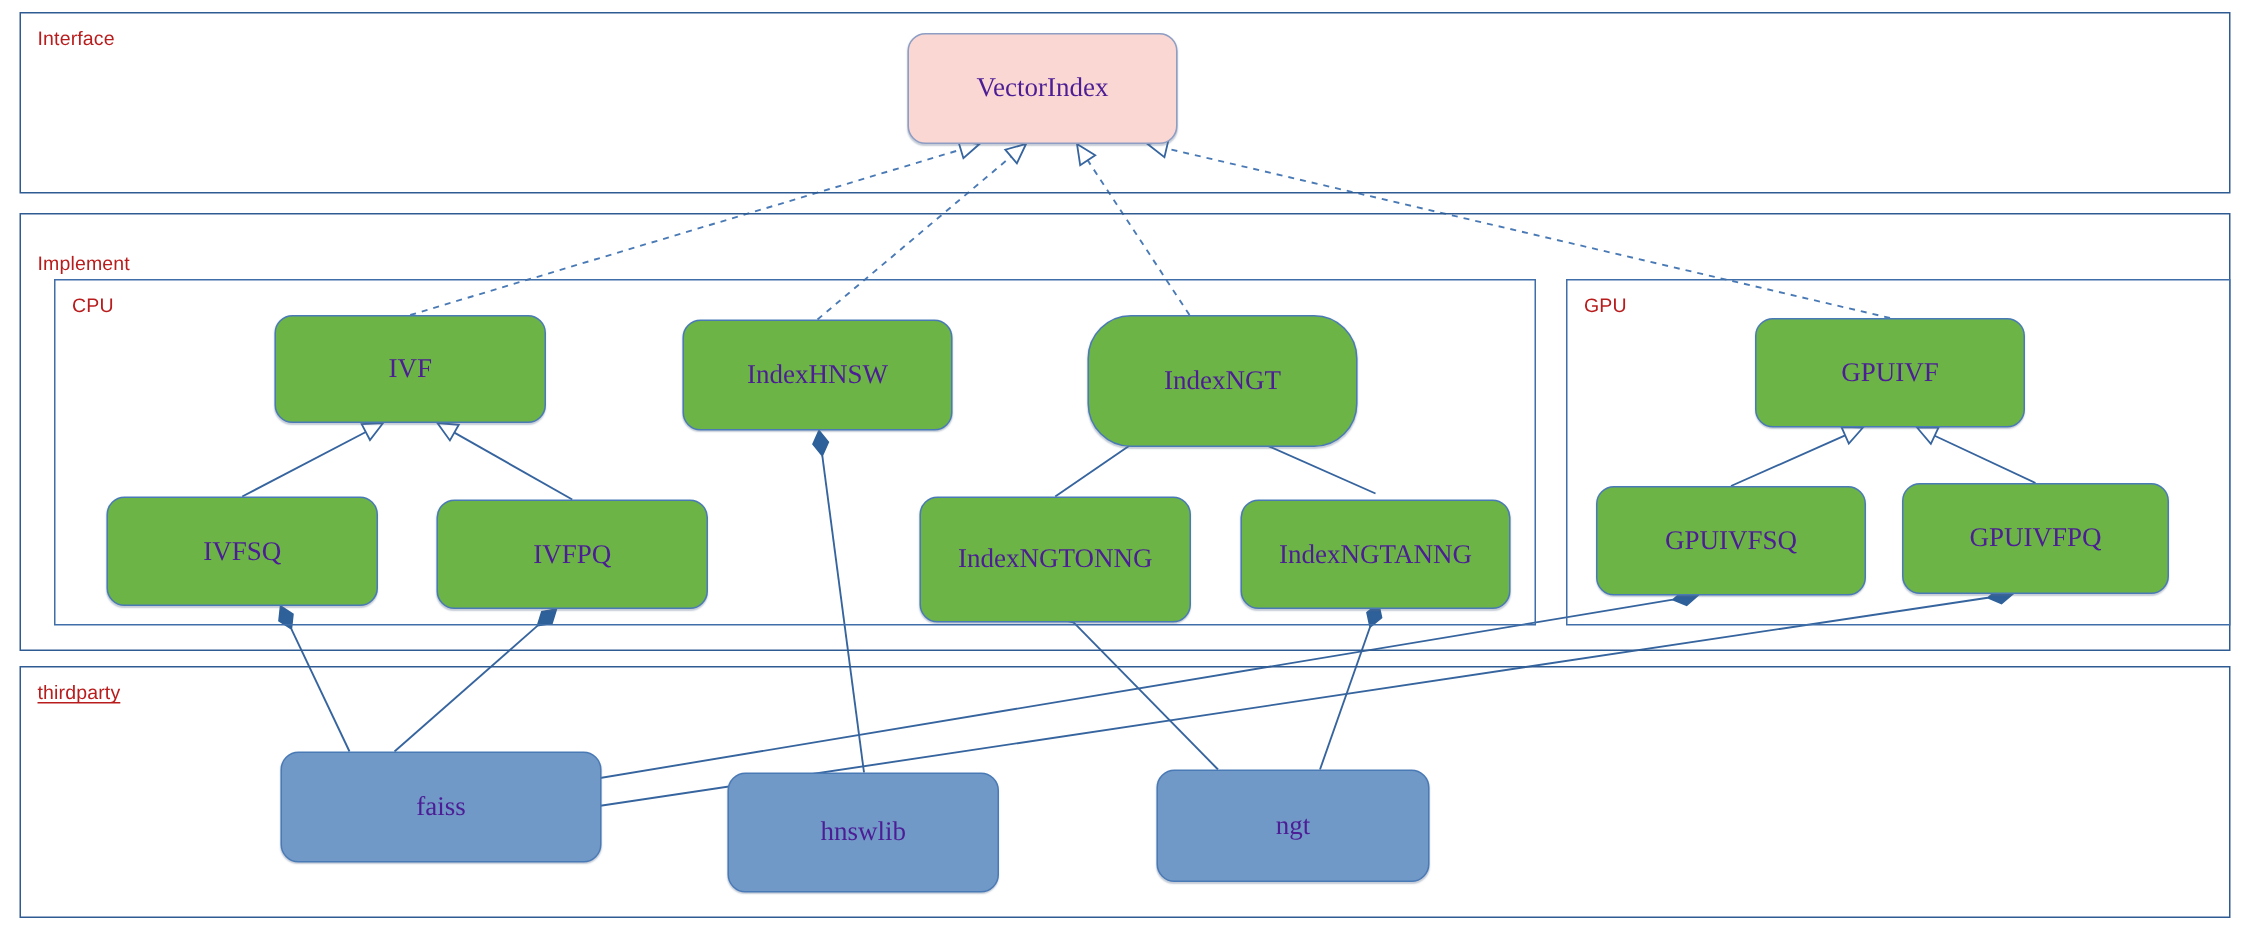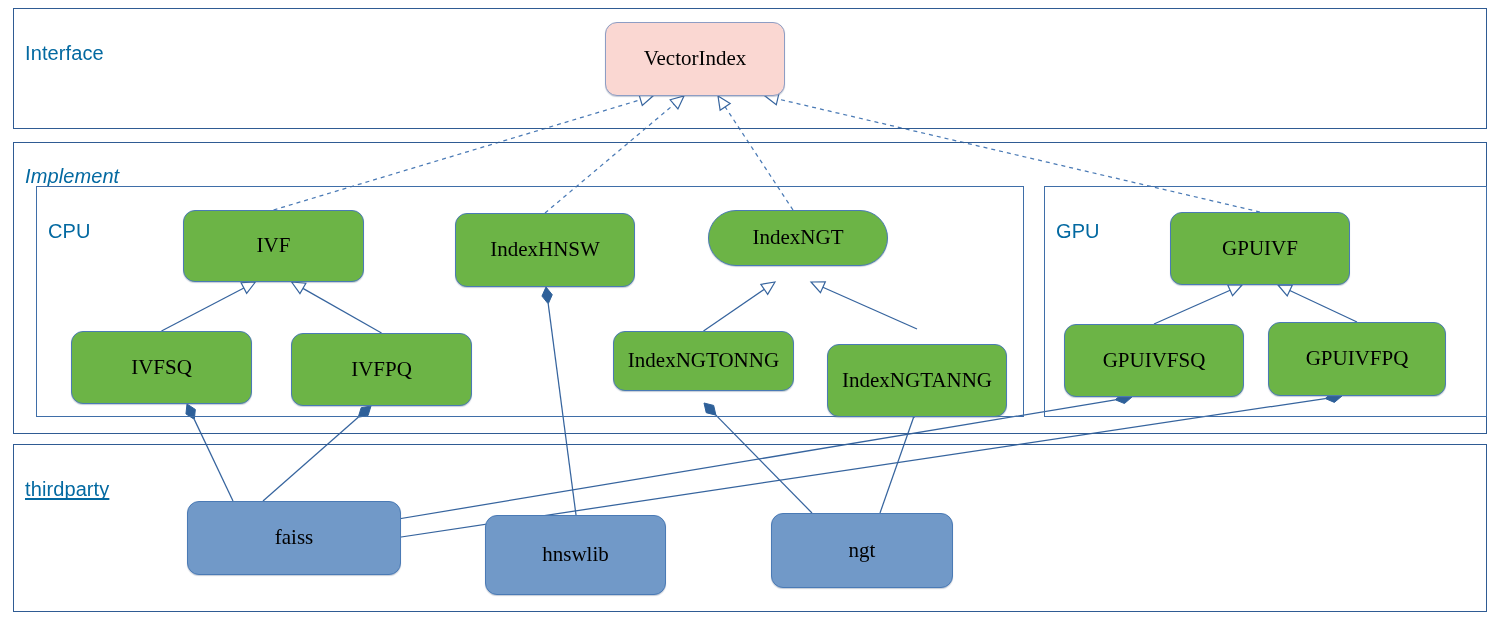--- a/index.html
+++ b/index.html
@@ -13,42 +13,41 @@
   .group{
     position:absolute;
     border:1.4px solid #2f5b93;
     background:transparent;
     box-sizing:border-box;
   }
   .group.inner{border:1px solid #3f6ea8;}
   .group-label{
     position:absolute;
     font-family:"Liberation Sans",sans-serif;
-    font-size:20px;
-    color:#0369a1;
+    font-size:13px;
+    color:#b91c1c;
     white-space:nowrap;
     letter-spacing:.1px;
-    margin-top:24px;
   }
   .group-label.misspelled{
     text-decoration:underline wavy #e23b2e;
     text-decoration-skip-ink:none;
     text-underline-offset:2px;
   }
 
   
   .node{
     position:absolute;
     box-sizing:border-box;
     border-radius:12px;
     border:1.3px solid #4a7ab5;
     display:flex;align-items:center;justify-content:center;
     font-family:"Liberation Serif",serif;
-    font-size:21px;
-    color:#000000;
+    font-size:18px;
+    color:#4c1d95;
     text-align:center;
     line-height:1.1;
     box-shadow:0 1px 1px rgba(90,110,140,.35);
   }
   .node.iface{background:#fad7d2;border-color:#8d9dc4;}
   .node.impl{background:#6cb446;border-color:#4a7ab5;}
   .node.third{background:#7199c8;border-color:#4a7ab5;}
 
   
   svg.edges{position:absolute;left:0;top:0;width:1503px;height:628px;
@@ -96,54 +95,54 @@
       <polygon points="546,287 552.264425693678,294.74899804674044 548.2177267137135,303.85472302422323 541.9533010200355,296.10572497748285" class="solid-diamond"></polygon>
       <line x1="812" y1="513" x2="715.9100313599695" y2="415.13058749626515" class="solid-edge"></line>
       <polygon points="704,403 713.6655483259011,405.422225332142 715.9100313599695,415.13058749626515 706.2444830340684,412.70836216412323" class="solid-diamond"></polygon>
       <line x1="880" y1="513" x2="913.3647380847865" y2="418.03882237406924" class="solid-edge"></line>
       <polygon points="919,402 921.0883617685791,411.7431383610999 913.3647380847865,418.03882237406924 911.2763763162073,408.29568401296933" class="solid-diamond"></polygon>
     </svg>
   <div id="groups-layer">
       <div class="group" style="left: 13px; top: 8px; width: 1474px; height: 121px;"></div>
       <div class="group-label" style="left: 25px; top: 18px;">Interface</div>
       <div class="group" style="left: 13px; top: 142px; width: 1474px; height: 292px;"></div>
-      <div class="group-label" style="left: 25px; top: 141px; font-style: italic;">Implement</div>
+      <div class="group-label" style="left: 25px; top: 168px;">Implement</div>
       <div class="group inner" style="left: 36px; top: 186px; width: 988px; height: 231px;"></div>
       <div class="group-label" style="left: 48px; top: 196px;">CPU</div>
       <div class="group inner" style="left: 1044px; top: 186px; width: 443px; height: 231px;"></div>
       <div class="group-label" style="left: 1056px; top: 196px;">GPU</div>
       <div class="group" style="left: 13px; top: 444px; width: 1474px; height: 168px;"></div>
       <div class="group-label misspelled" style="left: 25px; top: 454px; text-decoration: underline;">thirdparty</div>
     </div>
   <div id="nodes-layer">
       <div class="node iface" style="left: 605px; top: 22px; width: 180px; height: 74px;">
         <span>VectorIndex</span>
       </div>
       <div class="node impl" style="left: 183px; top: 210px; width: 181px; height: 72px;">
         <span>IVF</span>
       </div>
       <div class="node impl" style="left: 455px; top: 213px; width: 180px; height: 74px;">
         <span>IndexHNSW</span>
       </div>
-      <div class="node impl" style="left: 708px; top: 210px; width: 180px; height: 56px; border-radius: 29px;">
+      <div class="node impl" style="left: 725px; top: 210px; width: 180px; height: 88px; border-radius: 29px;">
         <span>IndexNGT</span>
       </div>
       <div class="node impl" style="left: 1170px; top: 212px; width: 180px; height: 73px;">
         <span>GPUIVF</span>
       </div>
       <div class="node impl" style="left: 71px; top: 331px; width: 181px; height: 73px;">
         <span>IVFSQ</span>
       </div>
       <div class="node impl" style="left: 291px; top: 333px; width: 181px; height: 73px;">
         <span>IVFPQ</span>
       </div>
-      <div class="node impl" style="left: 613px; top: 331px; width: 181px; height: 60px;">
+      <div class="node impl" style="left: 613px; top: 331px; width: 181px; height: 84px;">
         <span>IndexNGTONNG</span>
       </div>
-      <div class="node impl" style="left: 827px; top: 344px; width: 180px; height: 73px;">
+      <div class="node impl" style="left: 827px; top: 333px; width: 180px; height: 73px;">
         <span>IndexNGTANNG</span>
       </div>
       <div class="node impl" style="left: 1064px; top: 324px; width: 180px; height: 73px;">
         <span>GPUIVFSQ</span>
       </div>
       <div class="node impl" style="left: 1268px; top: 322px; width: 178px; height: 74px;">
         <span>GPUIVFPQ</span>
       </div>
       <div class="node third" style="left: 187px; top: 501px; width: 214px; height: 74px;">
         <span>faiss</span>

